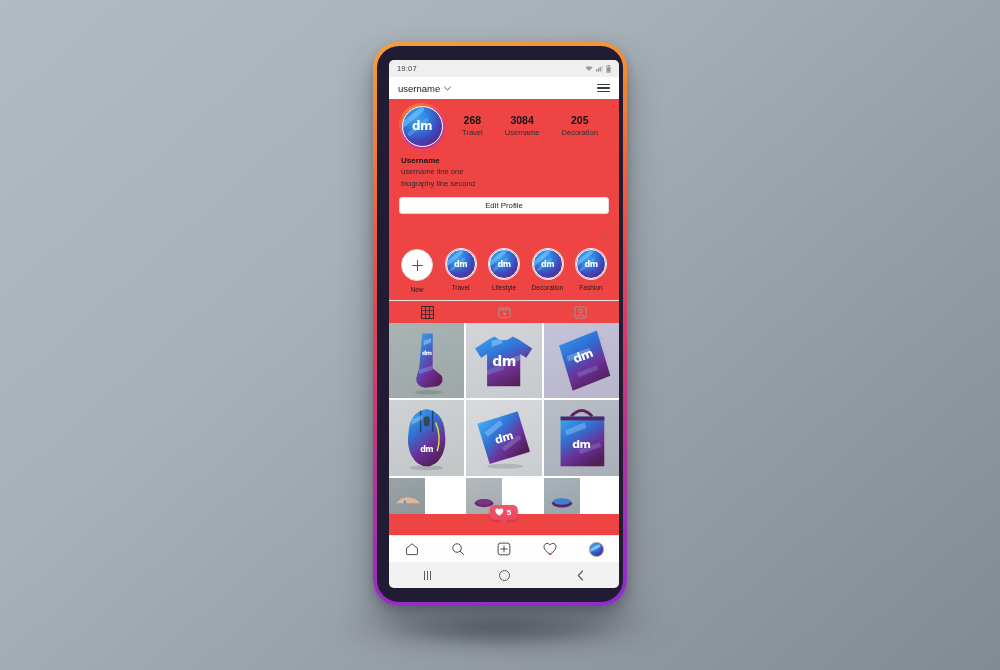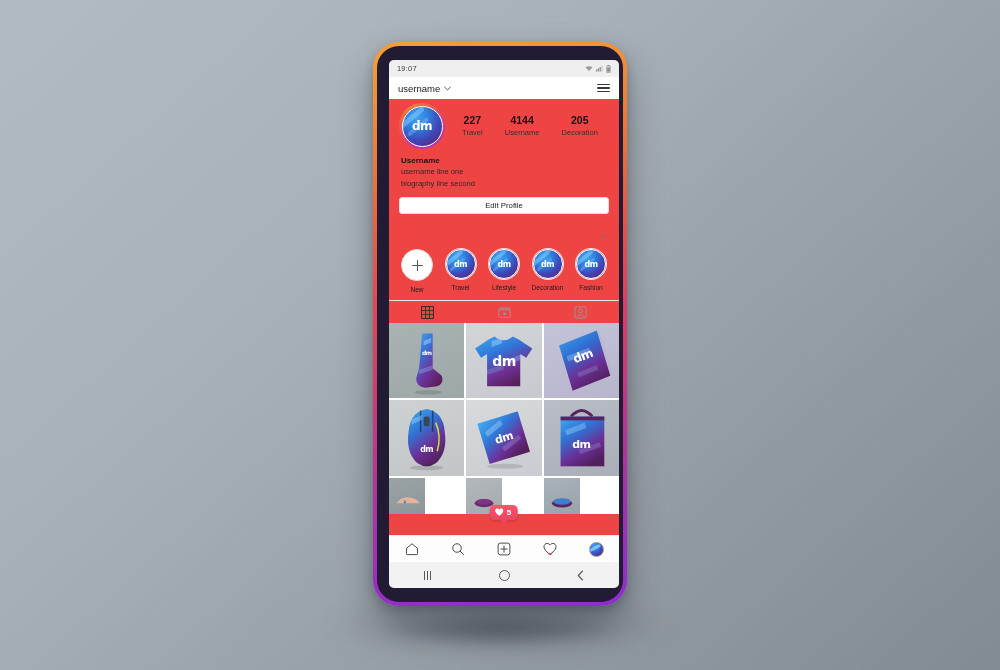--- a/index.html
+++ b/index.html
@@ -318,25 +318,25 @@
         </div>
 
         <div class="profile-row">
           <div class="avatar-ring">
             <div class="avatar-inner">
               <span class="dm-logo" style="font-size:12px">dm</span>
             </div>
           </div>
           <div class="stats">
             <div class="stat">
-              <div class="stat-num">227</div>
+              <div class="stat-num">268</div>
               <div class="stat-label">Travel</div>
             </div>
             <div class="stat">
-              <div class="stat-num">4144</div>
+              <div class="stat-num">3084</div>
               <div class="stat-label">Username</div>
             </div>
             <div class="stat">
               <div class="stat-num">205</div>
               <div class="stat-label">Decoration</div>
             </div>
           </div>
         </div>
 
         <div class="bio">

